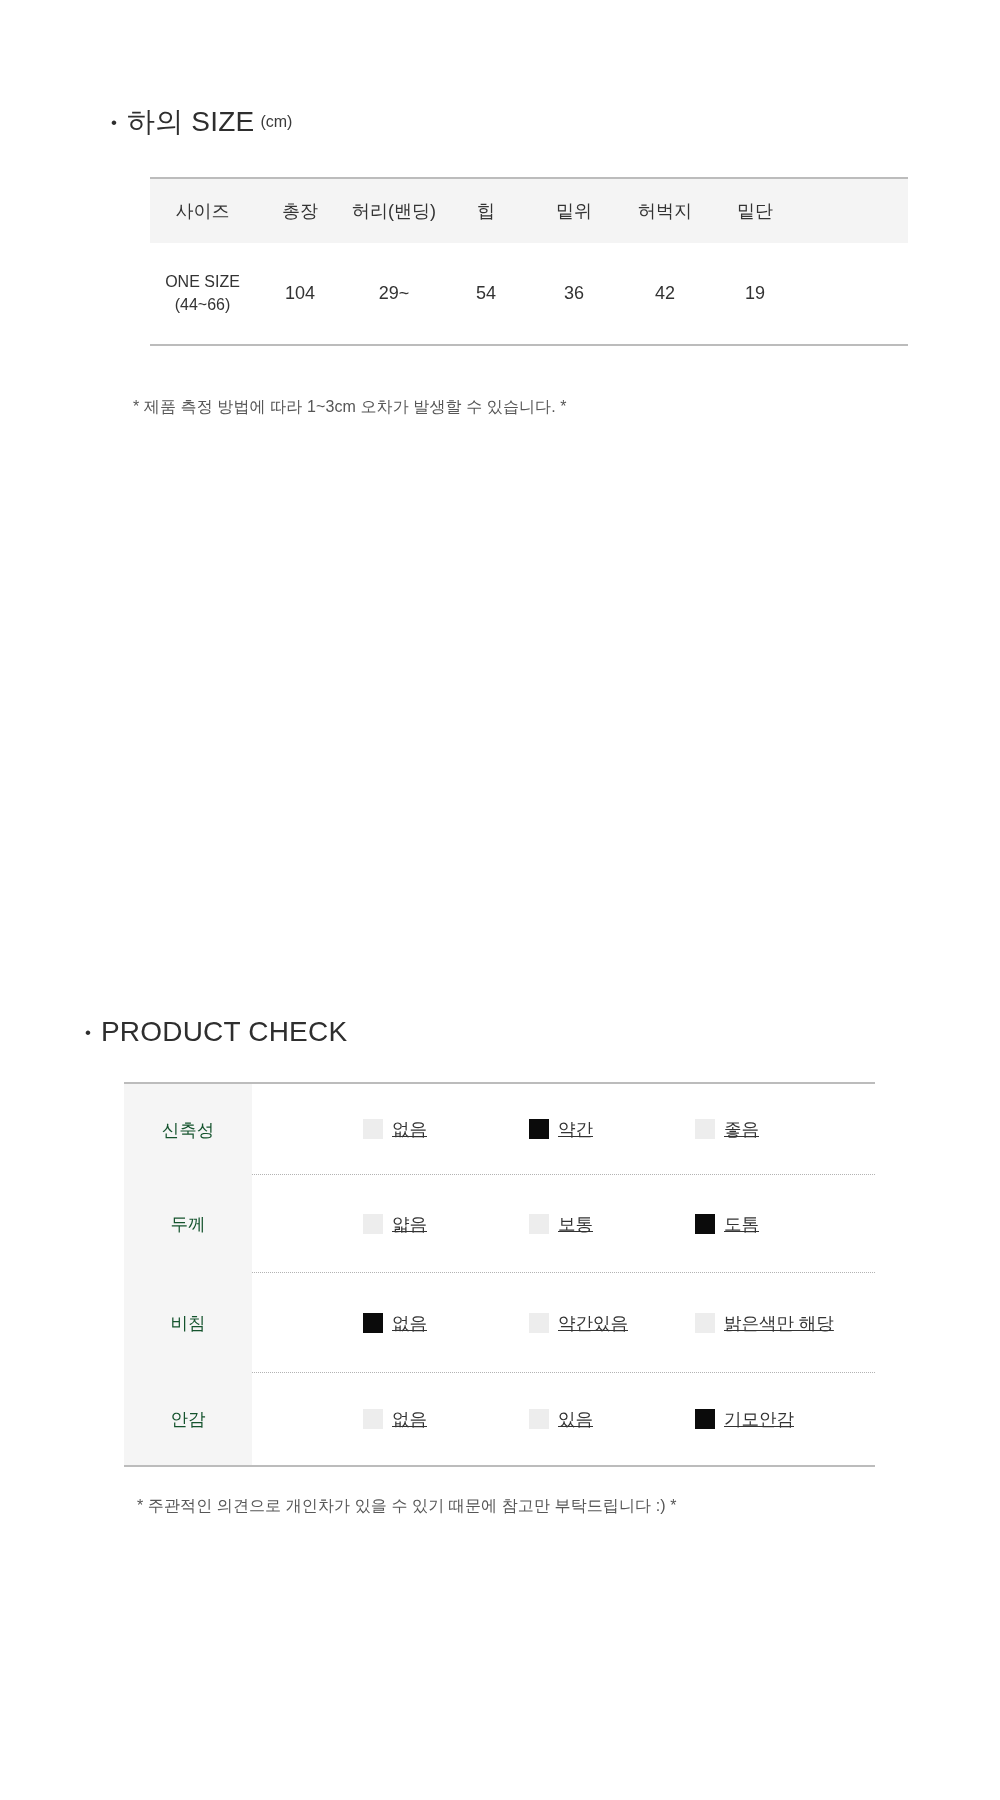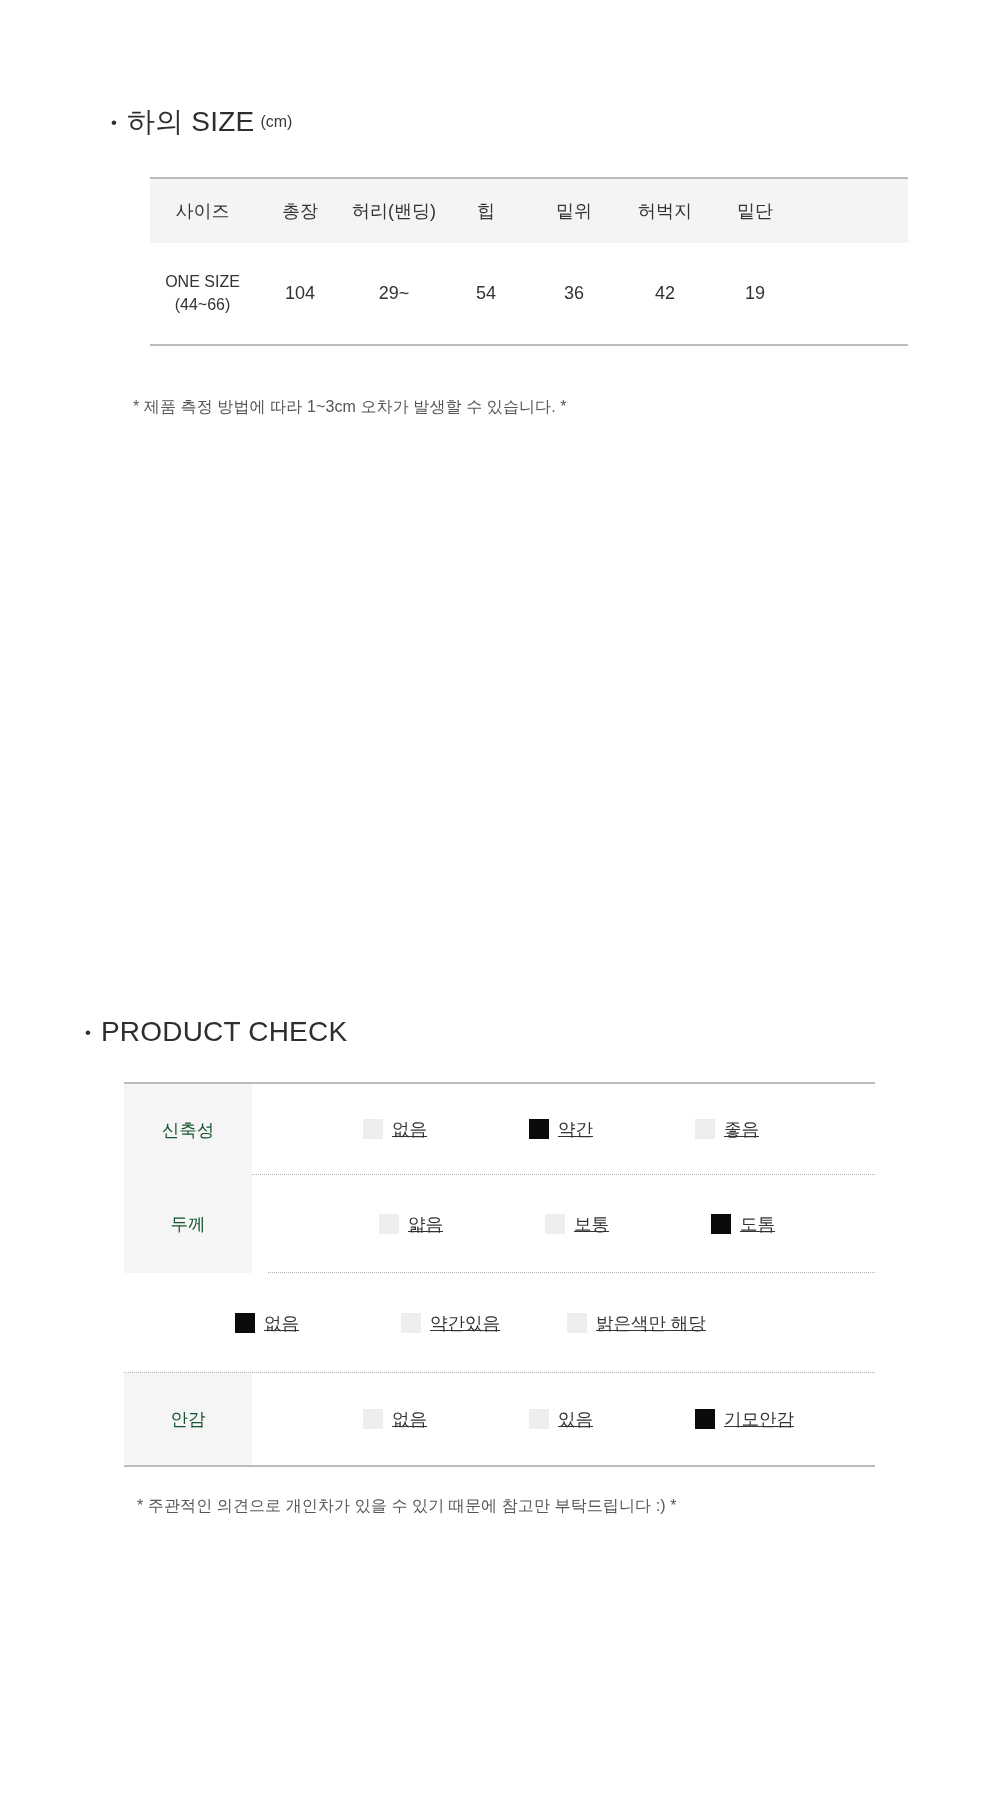--- a/index.html
+++ b/index.html
@@ -39,21 +39,21 @@
   #pc-note   { left:137px; top:1496px; }
 
   
   .pc-table {
     position:absolute; left:124px; top:1082px; width:751px;
     border-top:2px solid var(--border,#bcbcbc);
     border-bottom:2px solid var(--border,#bcbcbc);
   }
   .pc-row { display:flex; }
   .pc-row:nth-child(1){ height:91px; }
-  .pc-row:nth-child(2){ height:98px;gap:16px; }
+  .pc-row:nth-child(2){ height:98px; }
   .pc-row:nth-child(3){ height:100px; }
   .pc-row:nth-child(4){ height:92px; }
   .pc-label {
     width:128px; background:var(--label-bg,#f5f5f5);
     display:flex; align-items:center; justify-content:center;
     font-size:17.5px; color:#14532d;
   }
   .pc-options { flex:1; display:flex; align-items:center; padding-left:111px;text-decoration:underline; }
   .pc-row:not(:last-child) .pc-options { border-bottom:1px dotted var(--dotted,#b3b3b3); }
   .pc-option { display:flex; align-items:center; width:166px; font-size:17.5px; color:#333; }
@@ -142,20 +142,21 @@
           <span>보통</span>
         </div>
         <div class="pc-option">
           <span class="box checked"></span>
           <span>도톰</span>
         </div>
       </div>
     </div>
 
     <div class="pc-row">
+      <div class="pc-label">비침</div>
       <div class="pc-options">
         <div class="pc-option">
           <span class="box checked"></span>
           <span>없음</span>
         </div>
         <div class="pc-option">
           <span class="box"></span>
           <span>약간있음</span>
         </div>
         <div class="pc-option">

